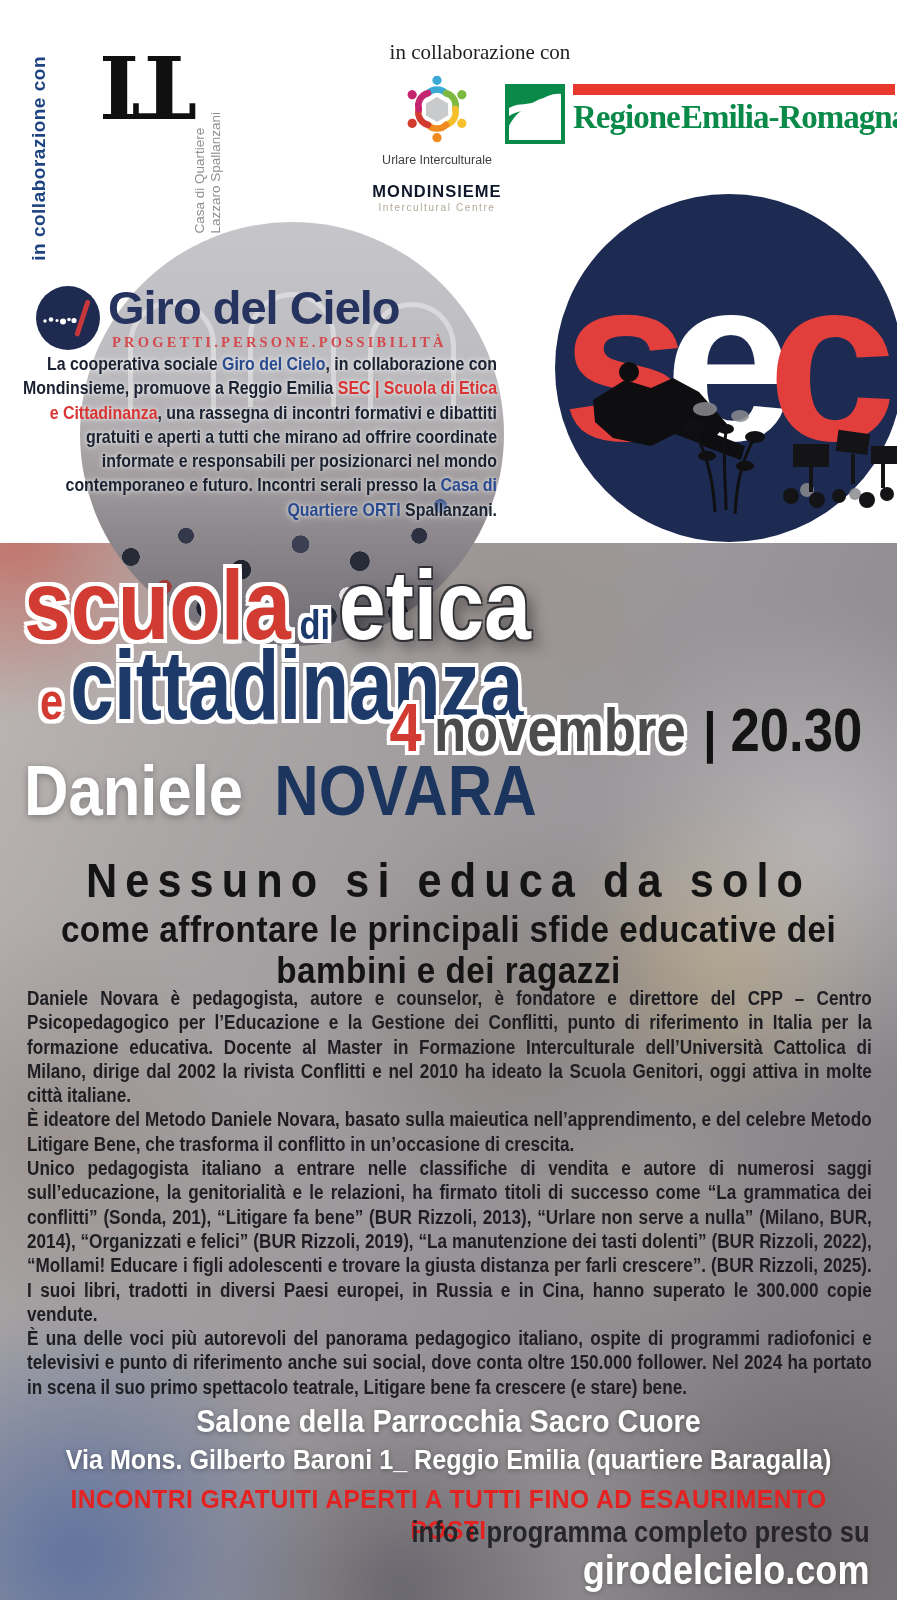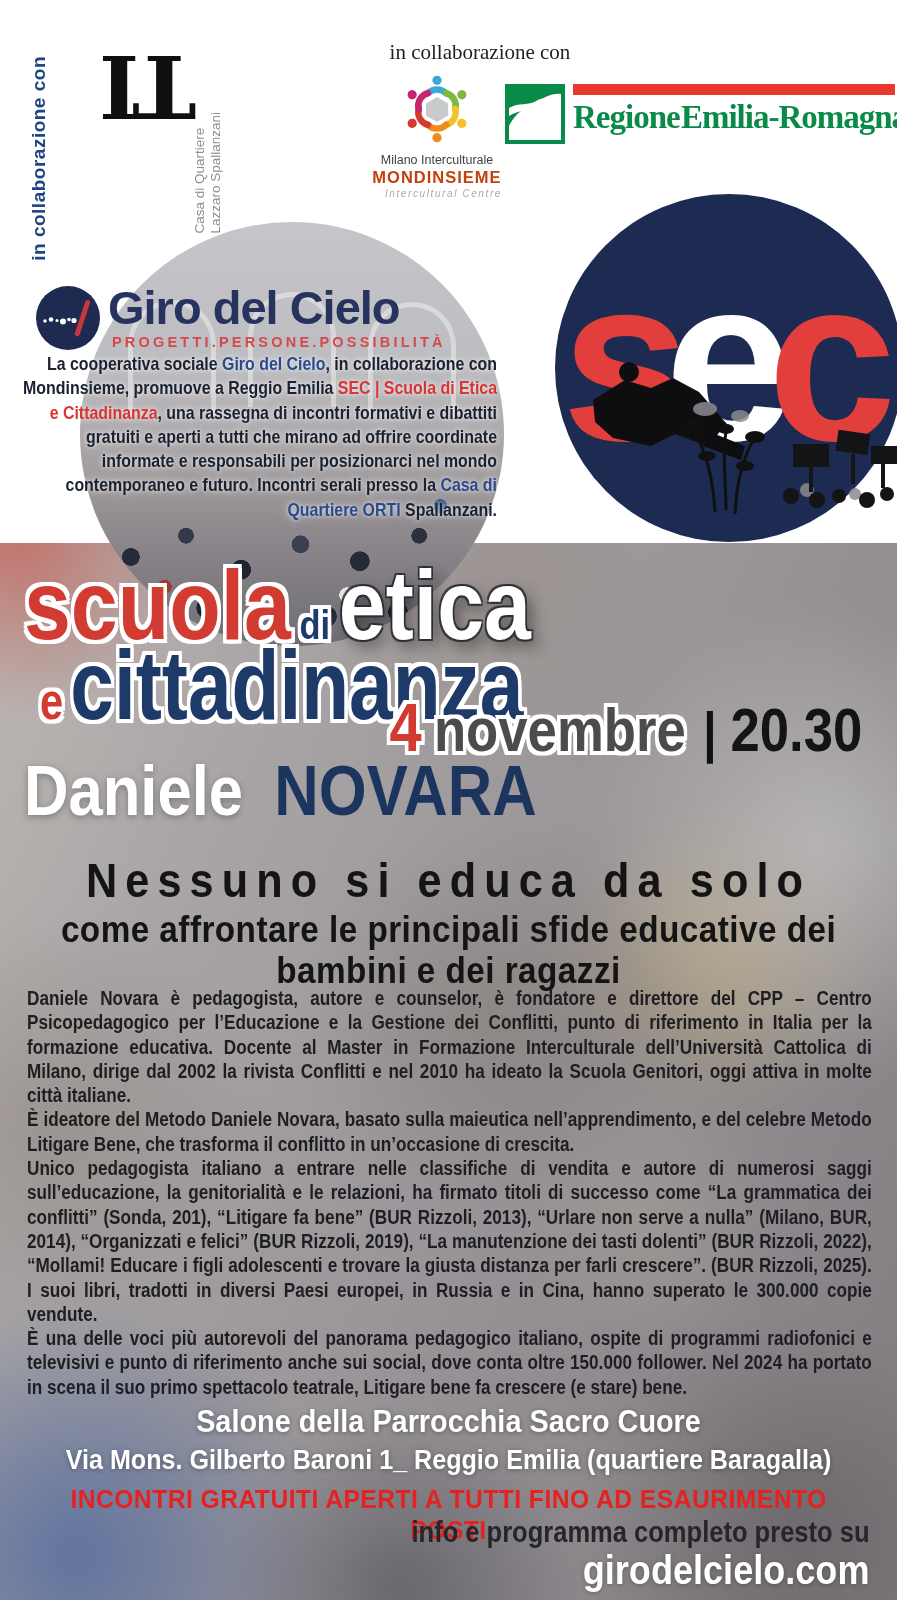--- a/index.html
+++ b/index.html
@@ -13,22 +13,22 @@
   .orti{left:64px;top:54px;width:126px;color:#101010;font-family:"DejaVu Serif",serif;font-weight:bold;}
   .orti-top{font-size:86px;line-height:.82;letter-spacing:-7px;display:block;}
   .orti-bottom{font-size:86px;line-height:.82;letter-spacing:-7px;display:inline-block;
                transform:rotate(180deg);margin-left:42px;margin-top:-4px;}
   .orti-caption{left:192px;top:112px;writing-mode:vertical-rl;transform:rotate(180deg);
                 font-size:13.5px;color:#8f8f8f;line-height:16px;}
   .collab-center{left:335px;top:40px;width:290px;text-align:center;
                  font-family:"Liberation Serif",serif;font-size:21px;color:#1f1f1f;}
   .mondinsieme{left:372px;top:72px;width:130px;text-align:center;}
   .mi-l1{font-size:12.5px;color:#3f3f3f;margin-top:3px;}
-  .mi-l2{font-size:16.5px;color:#c2410c;letter-spacing:1px;font-weight:bold;margin-top:1px;}
-  .mi-l3{font-size:10px;color:#b3a89a;font-style:italic;letter-spacing:1.6px;margin-top:1px;text-align:right;}
+  .mi-l2{font-size:16.5px;color:#0f172a;letter-spacing:1px;font-weight:bold;margin-top:15px;}
+  .mi-l3{font-size:10px;color:#b3a89a;letter-spacing:1.6px;margin-top:1px;}
   .rer{left:505px;top:84px;display:flex;align-items:flex-start;}
   .rer-right{margin-left:8px;}
   .rer-bar{width:322px;height:11px;background:#e8392c;}
   .rer-name{font-family:"Liberation Serif",serif;font-weight:bold;font-size:33px;color:#0a8a49;
             letter-spacing:-1px;word-spacing:-6px;margin-top:4px;white-space:nowrap;}
 
   
   .photo-circle{left:80px;top:222px;width:424px;height:424px;border-radius:50%;overflow:hidden;z-index:1;
     background:
       radial-gradient(circle 9px at 12% 79%, #262b38 0 96%, transparent),
@@ -50,21 +50,21 @@
         border-radius:80px 80px 0 0;width:78px;height:110px;}
   .sec-circle{left:555px;top:194px;width:348px;height:348px;border-radius:50%;background:#1d2a52;z-index:2;}
   .sec-text{position:absolute;inset:0;text-align:center;line-height:332px;font-weight:bold;
             font-size:232px;letter-spacing:-26px;padding-right:26px;}
   .seg-secred{color:#e23e3c;} .seg-secwhite{color:#fff;}
   .sec-sil{position:absolute;inset:0;}
 
   
   .gdc-circle{left:36px;top:286px;width:64px;height:64px;border-radius:50%;background:#1e2a50;z-index:3;}
   .gdc-name{left:108px;top:280px;font-size:47px;font-weight:bold;color:#27335f;letter-spacing:-1px;z-index:3;}
-  .gdc-tagline{left:112px;top:334px;font-size:14.5px;font-weight:bold;color:#d34a4e;letter-spacing:3.2px;z-index:3;}
+  .gdc-tagline{left:112px;top:334px;font-size:14.5px;font-weight:bold;color:#d34a4e;letter-spacing:3.2px;z-index:3;font-family:Liberation Serif, serif;}
 
   
   .intro{right:400px;top:352px;width:555px;transform:scaleX(.86);transform-origin:100% 0;
          text-align:right;font-weight:bold;font-size:18.5px;line-height:24.3px;color:#1a2130;z-index:3;
          text-shadow:0 0 5px rgba(255,255,255,.75),0 0 12px rgba(255,255,255,.5);}
   .seg-dark{color:#1a2130;} .seg-blue{color:#2a4a8f;} .seg-red{color:#d93534;}
 
   
   .photo-band{left:0;top:543px;width:897px;height:1057px;overflow:hidden;z-index:0;background:#a8a4a6;}
   .blobs{position:absolute;inset:-45px;filter:blur(16px);
@@ -173,21 +173,21 @@
         <g transform="rotate(240 40 40)">
             <circle cx="40" cy="9" r="5" fill="#d33b2f"></circle>
             <path d="M30 23 A14 14 0 0 1 50 23" stroke="#d33b2f" stroke-width="7"></path>
           </g>
         <g transform="rotate(300 40 40)">
             <circle cx="40" cy="9" r="5" fill="#c5256e"></circle>
             <path d="M30 23 A14 14 0 0 1 50 23" stroke="#c5256e" stroke-width="7"></path>
           </g>
       </g>
     </svg>
-    <div class="mi-l1">Milano Interculturale</div>
+    <div class="mi-l1">Urlare Interculturale</div>
     <div class="mi-l2">MONDINSIEME</div>
     <div class="mi-l3">Intercultural Centre</div>
   </div>
 
   <div class="abs rer">
     <svg width="60" height="60" viewBox="0 0 60 60">
       <rect x="2" y="2" width="56" height="56" fill="#fff" stroke="#0a8a49" stroke-width="4"></rect>
       <path d="M4 4 H56 V10 C42 8 32 20 20 25 C13 28 8 34 4 42 Z" fill="#0a8a49"></path>
       <path d="M4 24 C14 18 24 22 31 17 C39 12 47 15 56 11 V17 C45 21 37 19 29 23 C20 27 12 27 4 32 Z" fill="#fff"></path>
     </svg>

